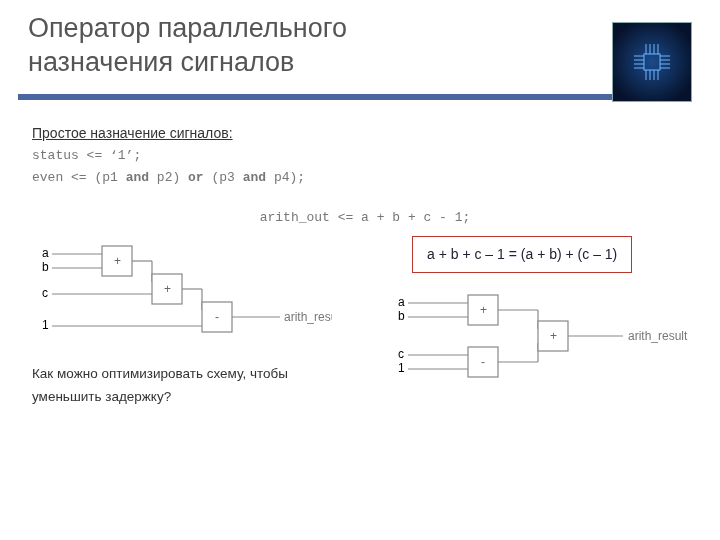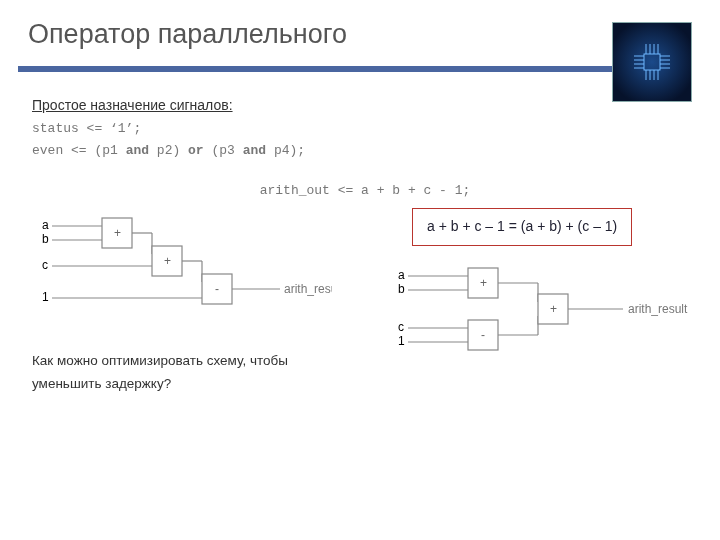--- a/index.html
+++ b/index.html
@@ -6,21 +6,21 @@
     margin: 0;
     width: 720px;
     height: 540px;
     background: #fff;
     font-family: Arial, sans-serif;
     color: #333;
     position: relative;
     overflow: hidden;
   }
   .header {
-    padding: 18px 28px 8px 28px;
+    padding: 12px 28px 8px 28px;
     position: relative;
   }
   .title {
     font-size: 27px;
     font-weight: 400;
     color: #555;
     line-height: 1.25;
     max-width: 480px;
   }
   .chip-img {
@@ -75,32 +75,32 @@
     display: inline-block;
     margin-bottom: 12px;
     margin-left: 24px;
   }
   .diagram {
     font-family: Arial, sans-serif;
     font-size: 12px;
     color: #777;
   }
   .question {
-    margin-top: 14px;
     font-size: 13.5px;
     color: #333;
     max-width: 300px;
   }
 </style>
 </head>
 <body>
 
 <div class="header">
   <div class="title">
     <span>Оператор параллельного</span><br>
+    <span>назначения сигналов</span>
   </div>
   <div class="chip-img">
     <svg width="46" height="46" viewBox="0 0 46 46">
       <rect x="15" y="15" width="16" height="16" fill="none" stroke="#6fb7ff" stroke-width="1"></rect>
       <g stroke="#6fb7ff" stroke-width="1">
         <line x1="17" y1="15" x2="17" y2="5"></line>
           <line x1="21" y1="15" x2="21" y2="5"></line>
           <line x1="25" y1="15" x2="25" y2="5"></line>
           <line x1="29" y1="15" x2="29" y2="5"></line>
         <line x1="17" y1="31" x2="17" y2="41"></line>

